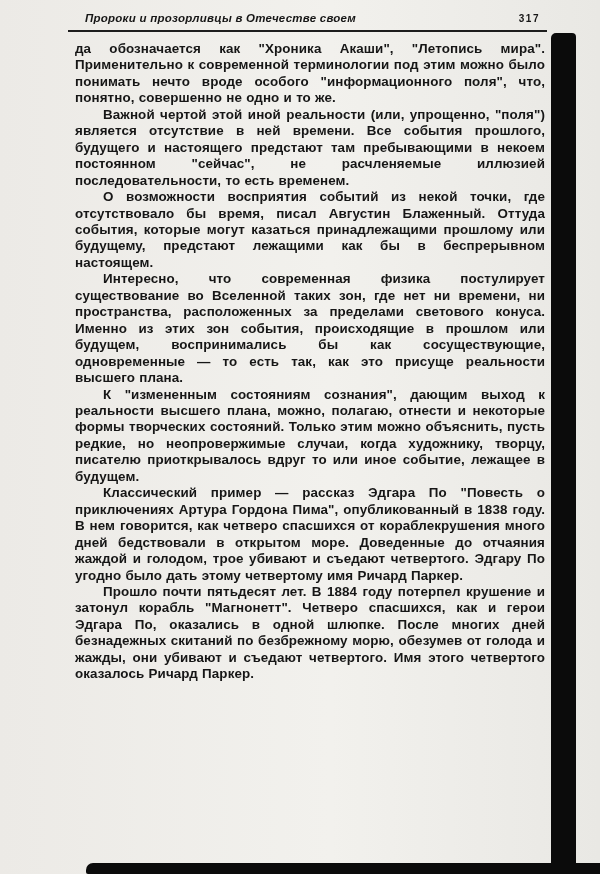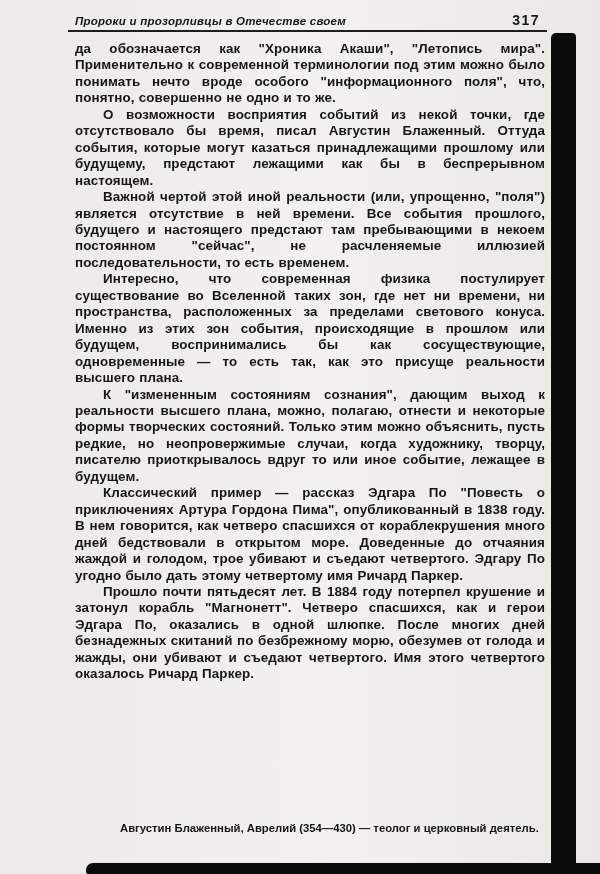--- a/index.html
+++ b/index.html
@@ -15,25 +15,25 @@
     position: absolute; inset: 0;
     background: linear-gradient(90deg, #eceae6 0%, #f2f1ed 55%, #e9e8e4 100%);
   }
   .running-head {
     position: absolute; top: 12px; left: 75px; right: 52px;
     display: flex; align-items: baseline;
   }
   .head-title {
     font-style: italic; font-weight: 700;
     font-size: 11.5px; letter-spacing: .25px;
-    white-space: nowrap;
+    margin-left: 10px; white-space: nowrap;
   }
   .page-number {
     margin-left: auto; margin-right: 8px;
-    font-weight: 700; font-size: 14px; letter-spacing: 1.5px;
+    font-weight: 700; font-size: 10px; letter-spacing: 1.5px;
   }
   .head-rule {
     position: absolute; top: 30px; left: 68px;
     width: 479px; height: 2px; background: #1d1d1d;
   }
   .body-text {
     position: absolute; top: 41px; left: 75px; width: 470px;
   }
   p.para {
     margin: 0;
@@ -65,26 +65,25 @@
 
   <header class="running-head">
     <span class="head-title">Пророки и прозорливцы в Отечестве своем</span>
     <span class="page-number">317</span>
   </header>
 
   <div class="head-rule"></div>
 
   <main class="body-text" id="body-text">
       <p class="para">да обозначается как "Хроника Акаши", "Летопись мира". Применительно к современной терминологии под этим можно было понимать нечто вроде особого "информационного поля", что, понятно, совершенно не одно и то же.</p>
+      <p class="para indent">Важной чертой этой иной реальности (или, упрощенно, "поля") является отсутствие в ней времени. Все события прошлого, будущего и настоящего предстают там пребывающими в некоем постоянном "сейчас", не расчленяемые иллюзией последовательности, то есть временем.</p>
       <p class="para indent">О возможности восприятия событий из некой точки, где отсутствовало бы время, писал Августин Блаженный. Оттуда события, которые могут казаться принадлежащими прошлому или будущему, предстают лежащими как бы в беспрерывном настоящем.</p>
-      <p class="para indent">Важной чертой этой иной реальности (или, упрощенно, "поля") является отсутствие в ней времени. Все события прошлого, будущего и настоящего предстают там пребывающими в некоем постоянном "сейчас", не расчленяемые иллюзией последовательности, то есть временем.</p>
       <p class="para indent">Интересно, что современная физика постулирует существование во Вселенной таких зон, где нет ни времени, ни пространства, расположенных за пределами светового конуса. Именно из этих зон события, происходящие в прошлом или будущем, воспринимались бы как сосуществующие, одновременные — то есть так, как это присуще реальности высшего плана.</p>
       <p class="para indent">К "измененным состояниям сознания", дающим выход к реальности высшего плана, можно, полагаю, отнести и некоторые формы творческих состояний. Только этим можно объяснить, пусть редкие, но неопровержимые случаи, когда художнику, творцу, писателю приоткрывалось вдруг то или иное событие, лежащее в будущем.</p>
       <p class="para indent">Классический пример — рассказ Эдгара По "Повесть о приключениях Артура Гордона Пима", опубликованный в 1838 году. В нем говорится, как четверо спасшихся от кораблекрушения много дней бедствовали в открытом море. Доведенные до отчаяния жаждой и голодом, трое убивают и съедают четвертого. Эдгару По угодно было дать этому четвертому имя Ричард Паркер.</p>
       <p class="para indent">Прошло почти пятьдесят лет. В 1884 году потерпел крушение и затонул корабль "Магнонетт". Четверо спасшихся, как и герои Эдгара По, оказались в одной шлюпке. После многих дней безнадежных скитаний по безбрежному морю, обезумев от голода и жажды, они убивают и съедают четвертого. Имя этого четвертого оказалось Ричард Паркер.</p>
     </main>
 
-  <div class="footnote">Августин Блаженный, Аврелий (354—430) — теолог и церковный деятель.</div>
 
   <div class="scan-bar-right"></div>
   <div class="scan-bar-bottom"></div>
 
 </div>
 
 </body></html>

